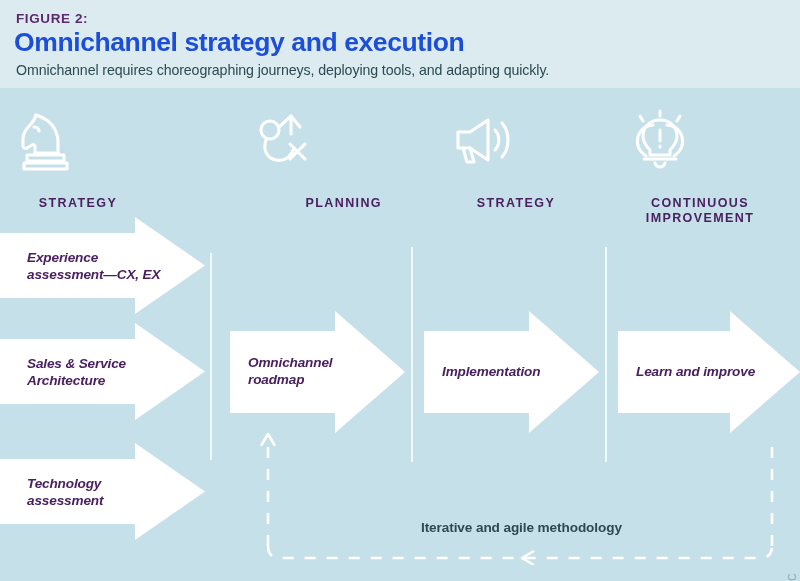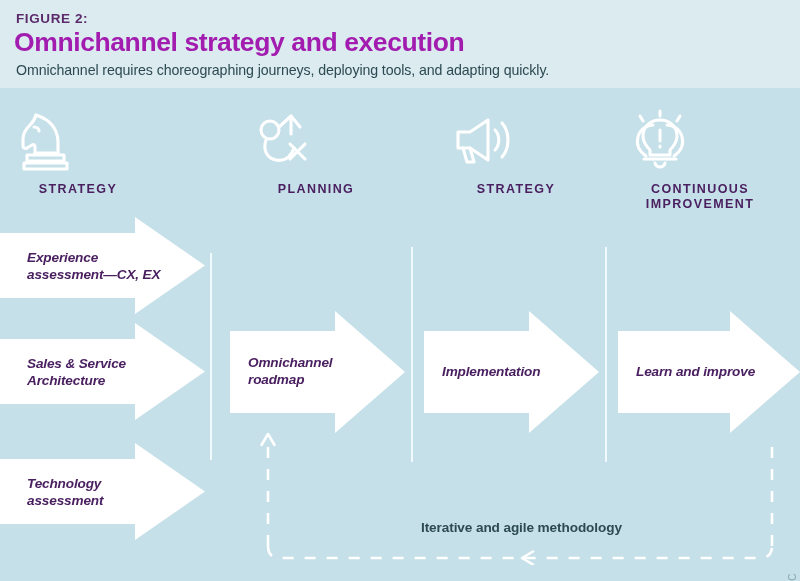--- a/index.html
+++ b/index.html
@@ -16,32 +16,32 @@
     background:#dbebef;
   }
   .fig-label{
     position:absolute;left:16px;top:11px;
     font-size:13.5px;font-weight:bold;letter-spacing:.6px;
     color:#5b2a6b;
   }
   .fig-title{
     position:absolute;left:14px;top:27px;
     font-size:26.5px;font-weight:bold;letter-spacing:-.4px;
-    color:#a21caf;
+    color:#1d4ed8;
   }
   .fig-sub{
     position:absolute;left:16px;top:62px;
     font-size:14.2px;color:#2d4a52;letter-spacing:-.1px;
   }
 
   
   .stage{position:absolute;text-align:center;}
   .stage .ico{display:block;margin:0 auto;}
   .stage .lbl{
-    display:block;margin-top:8px;
+    display:block;margin-top:22px;
     font-size:12.5px;font-weight:bold;letter-spacing:1.4px;
     color:#4a2060;line-height:15px;
   }
 
   
   .vrule{position:absolute;width:2px;background:#f2fafc;opacity:.95;}
 
   
   .arrow{position:absolute;background:#ffffff;}
   .arrow .txt{
@@ -87,21 +87,21 @@
         <path d="M24 7 C30 9 36 12 40 17 C44 22 46 28 46 34 L46 45"></path>
         <path d="M22 19 C25 19 27 21 27 23"></path>
         <path d="M15 47 L52 47 L52 53 L15 53 Z"></path>
         <path d="M12 55 L55 55 L55 61 L12 61 Z"></path>
         <path d="M23 45 L46 45"></path>
       </svg>
     </span>
     <span class="lbl">STRATEGY</span>
   </div>
 
-  <div class="stage" style="left:250px;top:108px;width:132px;">
+  <div class="stage" style="left:250px;top:108px;width:132px;text-align:right;">
     <span class="ico">
       <svg width="64" height="66" viewBox="0 0 64 66" fill="none" stroke="#ffffff" stroke-width="3.1" stroke-linecap="round" stroke-linejoin="round">
         <circle cx="20" cy="22" r="9"></circle>
         <path d="M16 32 C13 41 16 50 26 52 C36 54 42 47 44 40"></path>
         <path d="M29 19 L41 8 L50 19"></path>
         <path d="M41 8 L41 26"></path>
         <path d="M40 36 L55 51 M55 36 L40 51"></path>
       </svg>
     </span>
     <span class="lbl">PLANNING</span>

